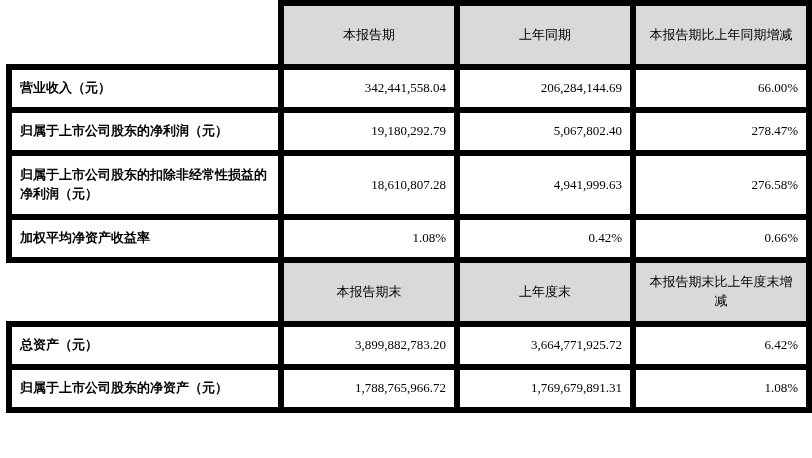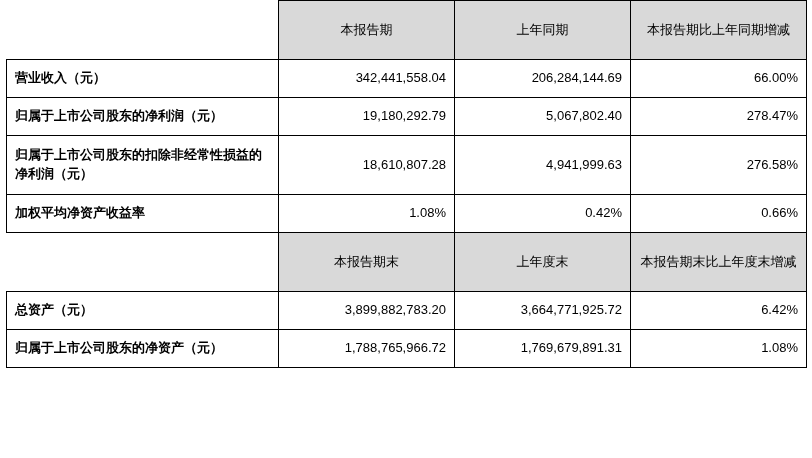--- a/index.html
+++ b/index.html
@@ -18,21 +18,21 @@
     background: #ffffff;
     box-sizing: border-box;
   }
   table.fin {
     border-collapse: collapse;
     width: 800px;
     margin: 0 6px;
     table-layout: fixed;
   }
   table.fin td {
-    border: 1px solid #000000;
+    border: 6px solid #000000;
     font-size: 13px;
     padding: 6px 8px;
     vertical-align: middle;
     line-height: 1.45;
   }
   col.c0 { width: 272px; }
   col.c1 { width: 176px; }
   col.c2 { width: 176px; }
   col.c3 { width: 176px; }
 
@@ -46,20 +46,21 @@
     background: #ffffff;
     border-left: none !important;
     border-top: none !important;
   }
   .lbl {
     text-align: left;
     font-weight: bold;
   }
   .num {
     text-align: right;
+    font-family: Liberation Serif, serif;
   }
   .rowtall td {
     height: 46px;
   }
   .row td {
     height: 25px;
   }
 </style>
 </head>
 <body>

